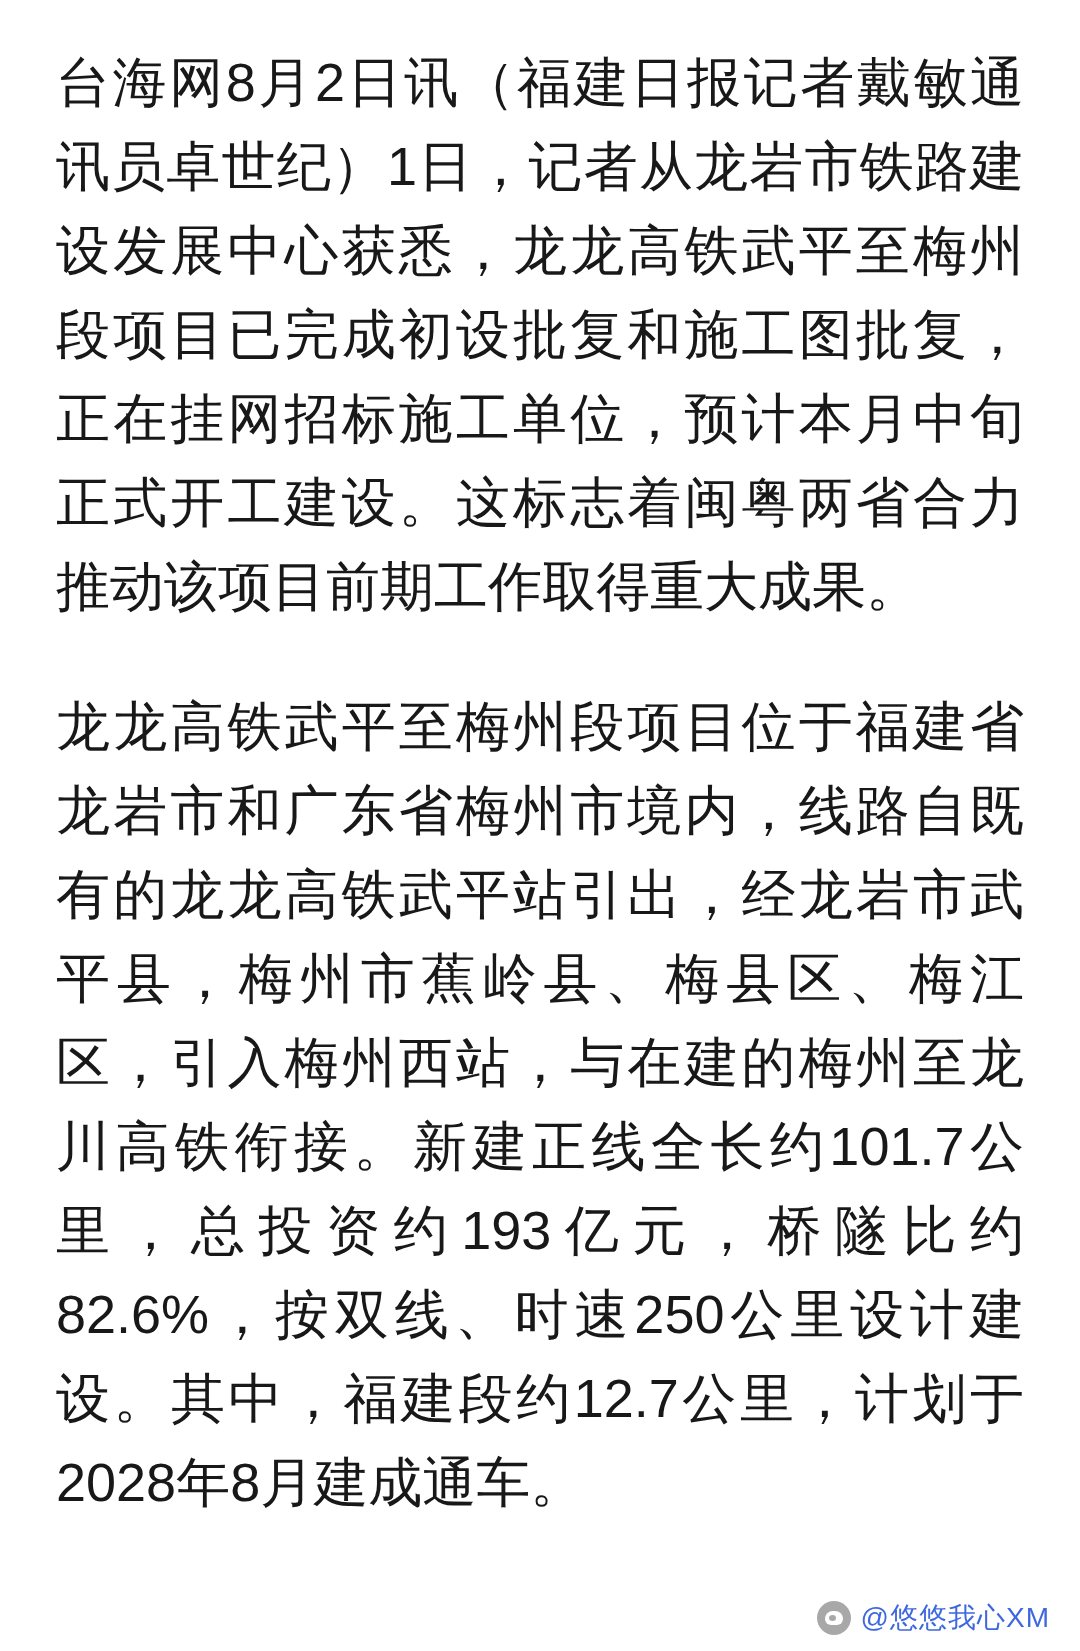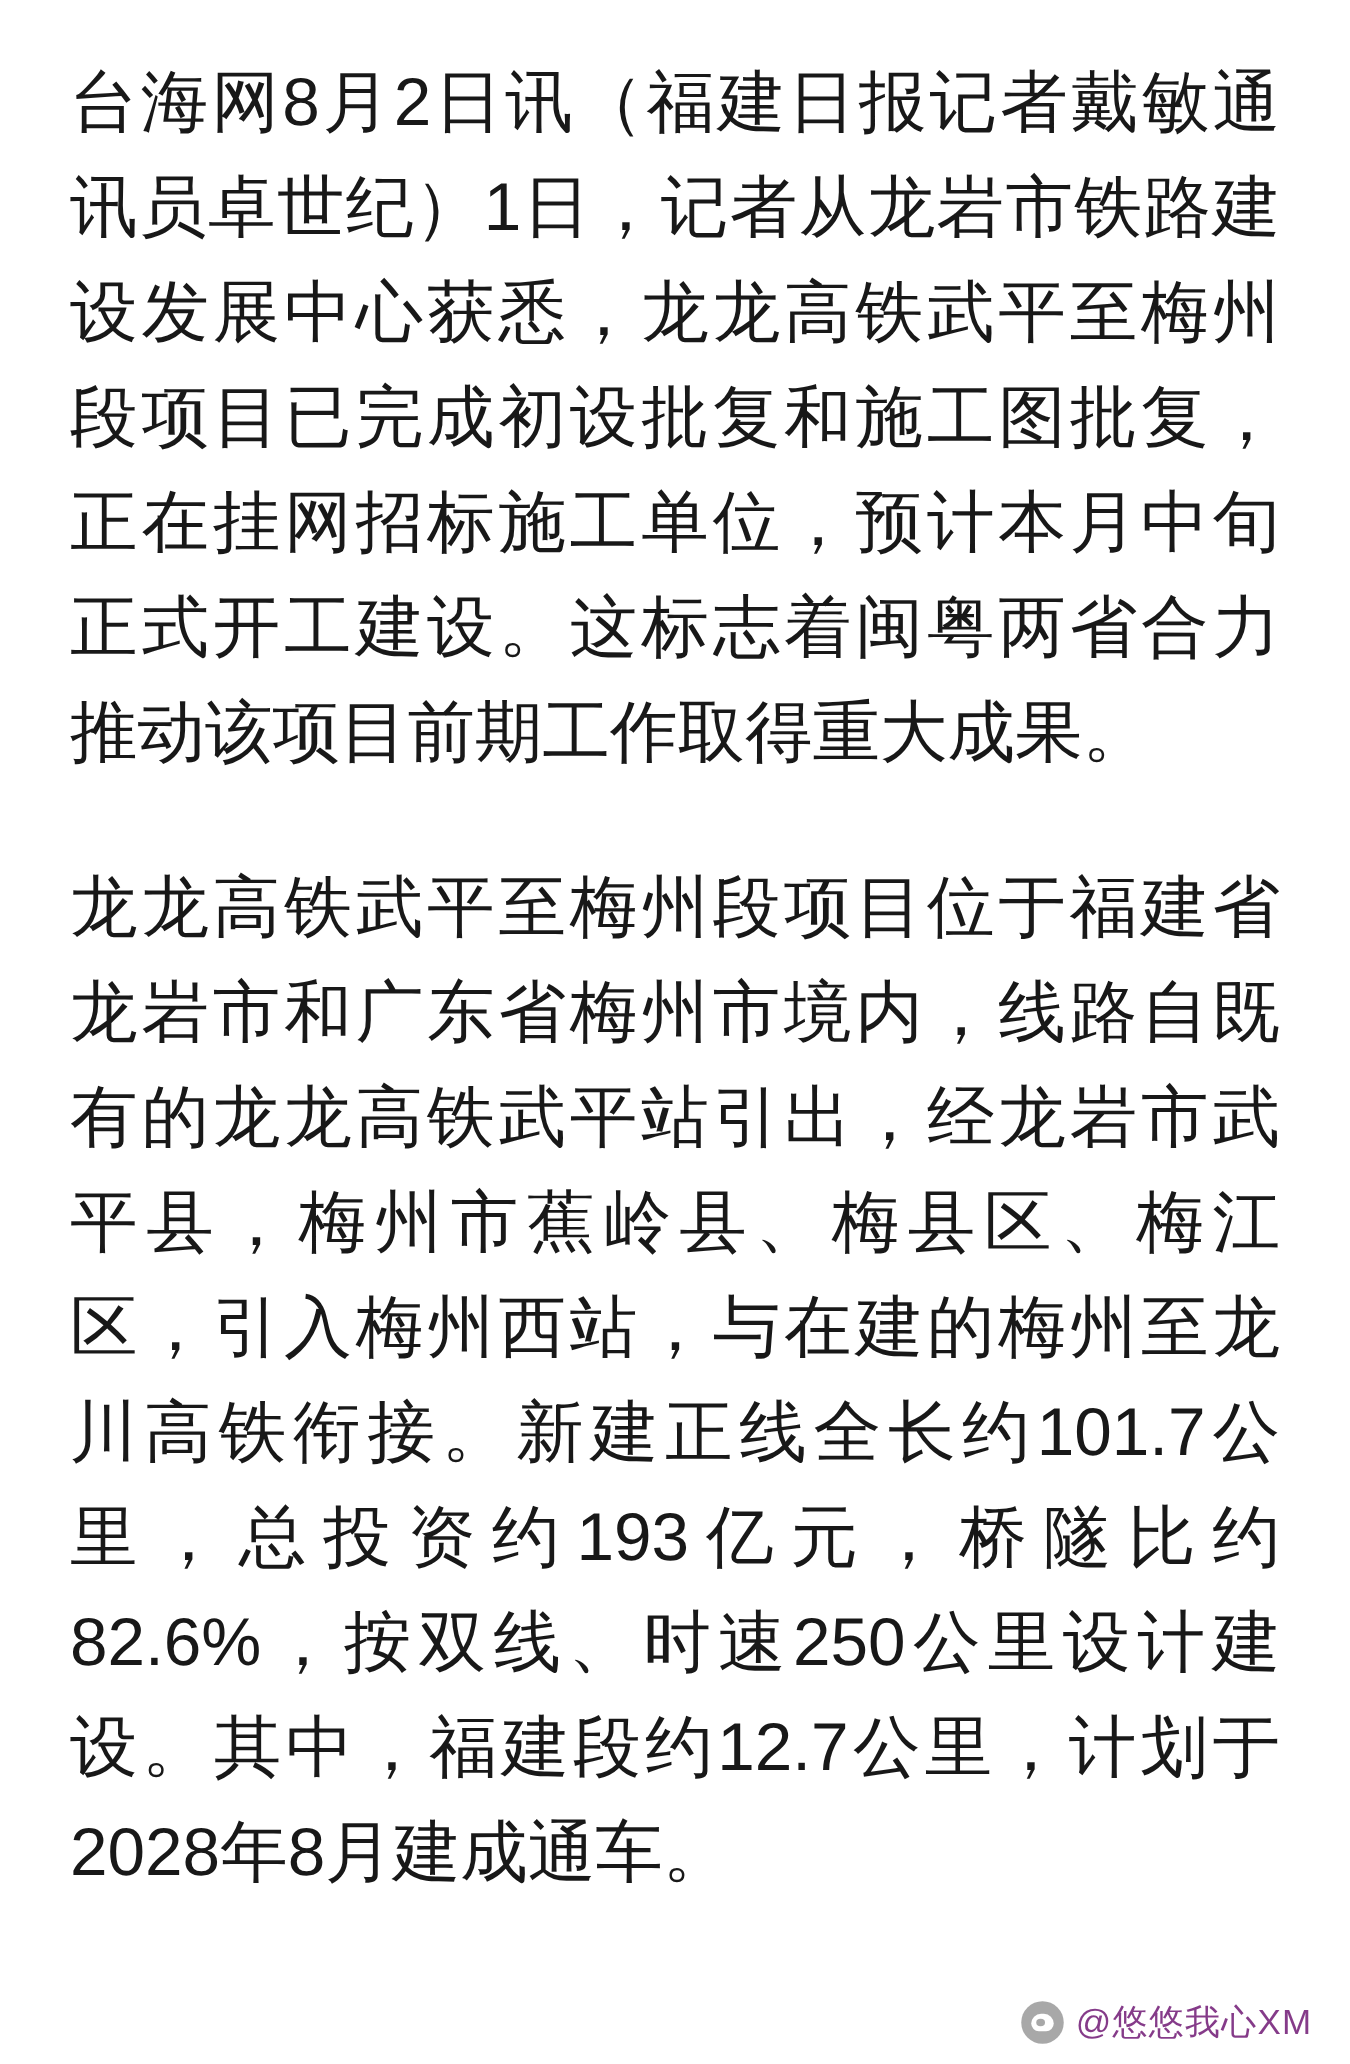--- a/index.html
+++ b/index.html
@@ -65,21 +65,21 @@
     position: absolute;
     left: 12px;
     top: 14px;
     width: 7px;
     height: 6px;
     border-radius: 50%;
     background: #9a9a9a;
   }
   .wm-text {
     font-size: 28px;
-    color: #701a75;
+    color: #1d4ed8;
     letter-spacing: 1px;
     font-family: "Liberation Sans", sans-serif;
   }
 </style>
 </head>
 <body>
 
 <div class="article">
   <p class="para">台海网8月2日讯（福建日报记者戴敏通讯员卓世纪）1日，记者从龙岩市铁路建设发展中心获悉，龙龙高铁武平至梅州段项目已完成初设批复和施工图批复，正在挂网招标施工单位，预计本月中旬正式开工建设。这标志着闽粤两省合力推动该项目前期工作取得重大成果。</p>
   <p class="para">龙龙高铁武平至梅州段项目位于福建省龙岩市和广东省梅州市境内，线路自既有的龙龙高铁武平站引出，经龙岩市武平县，梅州市蕉岭县、梅县区、梅江区，引入梅州西站，与在建的梅州至龙川高铁衔接。新建正线全长约101.7公里，总投资约193亿元，桥隧比约82.6%，按双线、时速250公里设计建设。其中，福建段约12.7公里，计划于2028年8月建成通车。</p>

